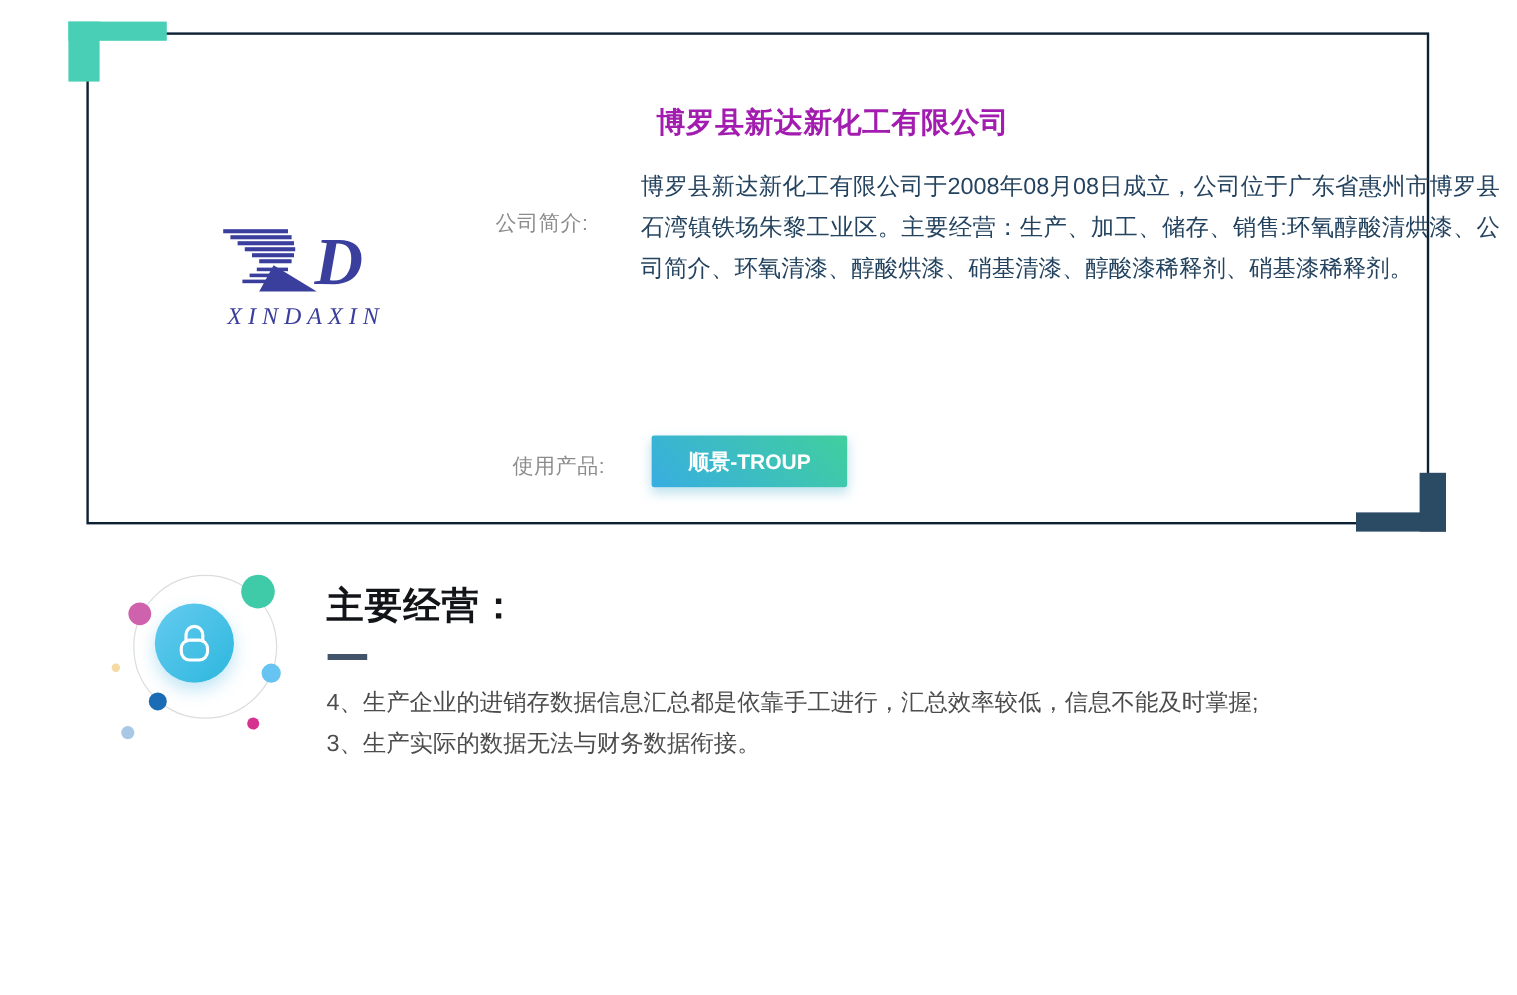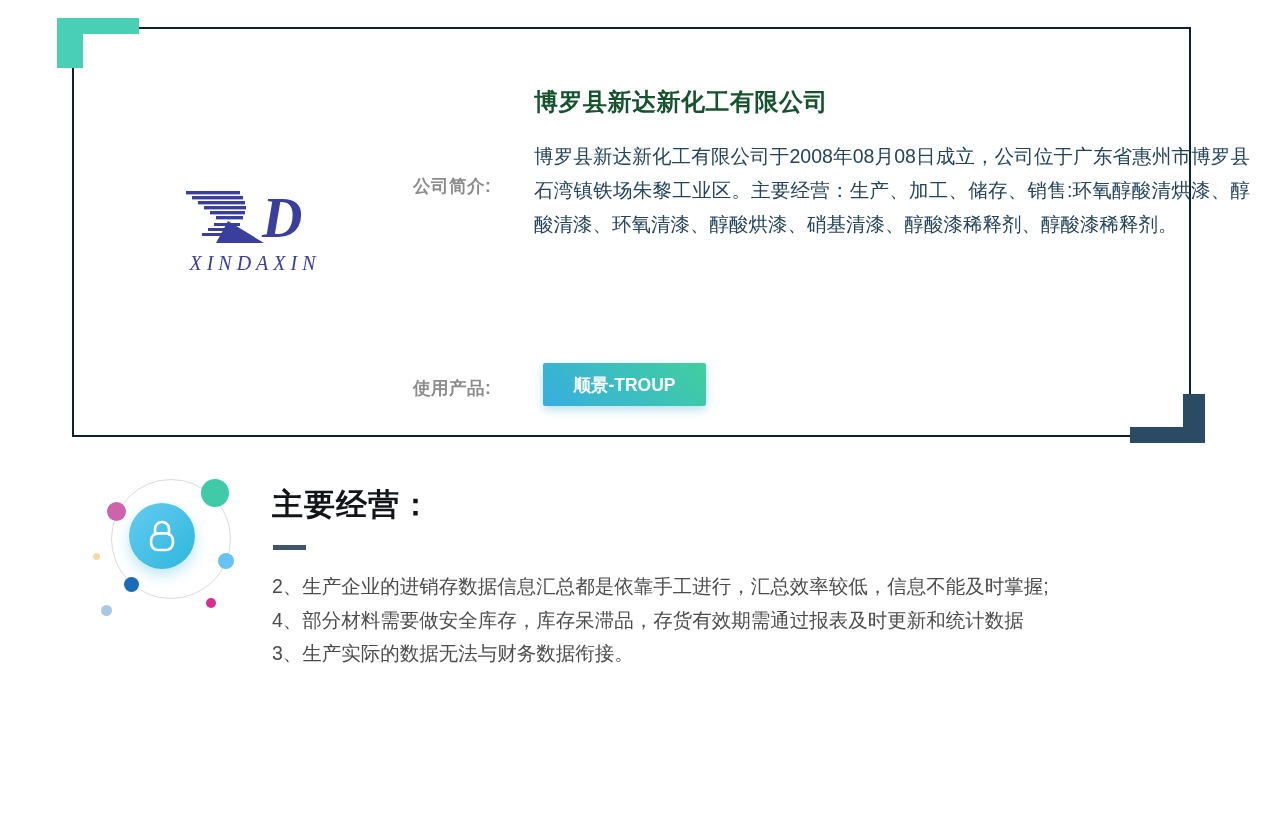--- a/index.html
+++ b/index.html
@@ -15,28 +15,28 @@
   .accent { position: absolute; z-index: 5; }
   .teal-h { left: 57px; top: 18px; width: 82px; height: 16px; background: #48cfb6; }
   .teal-v { left: 57px; top: 18px; width: 26px; height: 50px; background: #48cfb6; }
   .navy-h { left: 1130px; top: 427px; width: 75px; height: 16px; background: #2b4a63; }
   .navy-v { left: 1183px; top: 394px; width: 22px; height: 49px; background: #2b4a63; }
 
   .logo-wrap { position: absolute; left: 96px; top: 152px; width: 170px; height: 95px; }
 
   .intro-label, .product-label {
     position: absolute; left: 339px; width: 100px;
-    font-size: 17.5px; font-weight: bold; color: #8c8c8c; letter-spacing: 0.5px;
+    font-size: 17.5px; font-weight: normal; color: #8c8c8c; letter-spacing: 0.5px;
   }
   .intro-label { top: 145px; }
-  .product-label { top: 347px; }
+  .product-label { top: 347px; margin-left: 14px; }
 
   .company-name {
-    position: absolute; left: 460px; top: 57px;
-    font-size: 24px; font-weight: bold; color: #14532d; letter-spacing: 0.5px;
+    position: absolute; left: 473px; top: 57px;
+    font-size: 24px; font-weight: bold; color: #a21caf; letter-spacing: 0.5px;
   }
   .company-desc {
     position: absolute; left: 460px; top: 110px; width: 716px;
     font-size: 19.5px; line-height: 34px; color: #24435f;
     text-align: justify;
   }
   .product-button {
     position: absolute; left: 469px; top: 334px;
     width: 163px; height: 43px; border: none; cursor: pointer;
     background: linear-gradient(45deg, #38ade1 0%, #41cf9e 100%);
@@ -82,21 +82,21 @@
 </style>
 </head>
 <body>
 
 <section class="company-card">
 
   <span class="intro-label">公司简介:</span>
 
   <h1 class="company-name">博罗县新达新化工有限公司</h1>
 
-  <p class="company-desc">博罗县新达新化工有限公司于2008年08月08日成立，公司位于广东省惠州市博罗县石湾镇铁场朱黎工业区。主要经营：生产、加工、储存、销售:环氧醇酸清烘漆、醇酸清漆、环氧清漆、醇酸烘漆、硝基清漆、醇酸漆稀释剂、醇酸漆稀释剂。</p>
+  <p class="company-desc">博罗县新达新化工有限公司于2008年08月08日成立，公司位于广东省惠州市博罗县石湾镇铁场朱黎工业区。主要经营：生产、加工、储存、销售:环氧醇酸清烘漆、公司简介、环氧清漆、醇酸烘漆、硝基清漆、醇酸漆稀释剂、硝基漆稀释剂。</p>
 
   <span class="product-label">使用产品:</span>
 
   <button class="product-button">顺景-TROUP</button>
 
   <div class="logo-wrap">
     <svg viewBox="0 0 170 95" width="170" height="95">
       <g fill="#3a3f9d">
         <rect x="16" y="10" width="54" height="3.4"></rect>
         <rect x="22" y="15" width="51" height="3.4"></rect>
@@ -134,16 +134,15 @@
       <path d="M16 22 v-6 a8 8 0 0 1 16 0 v6" fill="none" stroke="#ffffff" stroke-width="3" stroke-linecap="round"></path>
       <rect x="11.5" y="21" width="25" height="19" rx="8" fill="none" stroke="#ffffff" stroke-width="3"></rect>
     </svg>
   </div>
 </div>
 
 <h2 class="challenges-heading">主要经营：</h2>
 <div class="heading-dash"></div>
 
 <div class="challenge-list">
-  <div>2、生产企业的进销存数据信息汇总都是依靠手工进行，汇总效率较低，信息不能及时掌握;</div>
-  <div>4、部分材料需要做安全库存，库存呆滞品，存货有效期需通过报表及时更新和统计数据</div>
+  <div>4、生产企业的进销存数据信息汇总都是依靠手工进行，汇总效率较低，信息不能及时掌握;</div>
   <div>3、生产实际的数据无法与财务数据衔接。</div>
 </div>
 
 </body></html>

